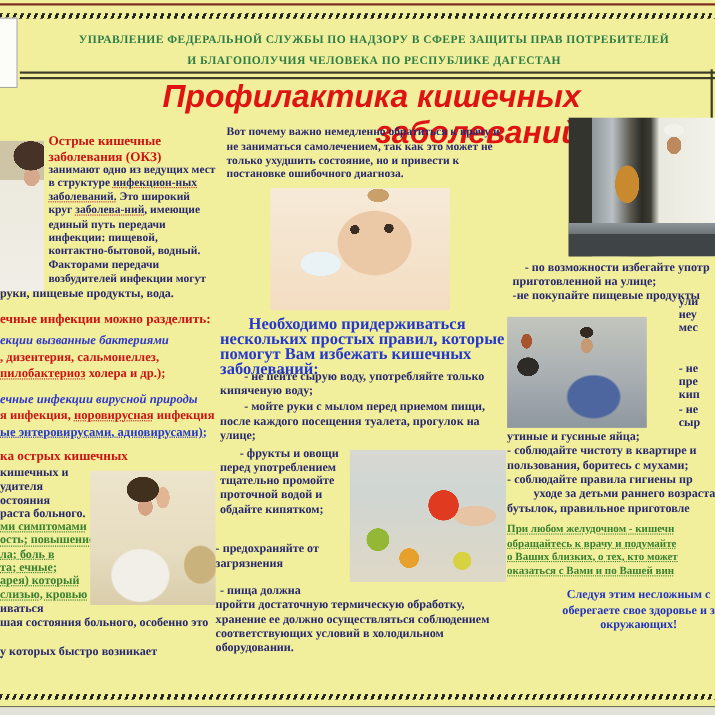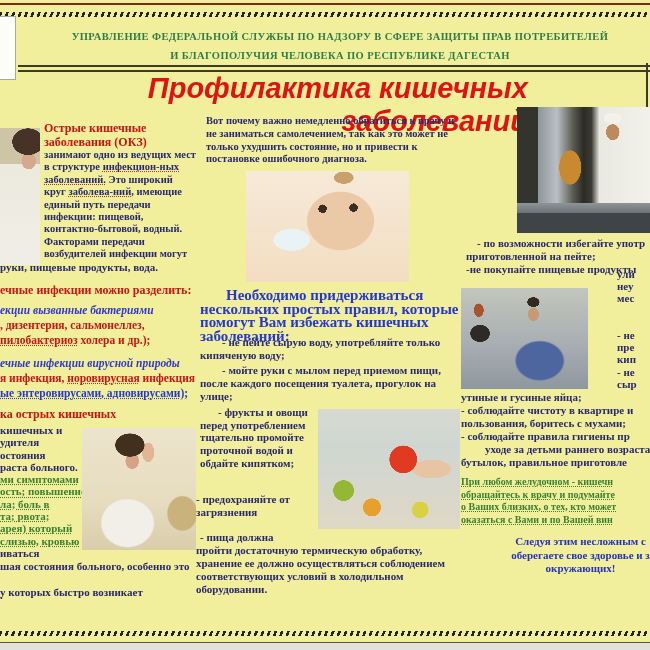--- a/index.html
+++ b/index.html
@@ -132,21 +132,21 @@
   <div class="t red s12 nw" style="left:0;top:408px;">ка острых кишечных</div>
 
   <div class="t frag-col">
     <div class="navy">кишечных и</div>
     <div class="navy">удителя</div>
     <div class="navy">остояния</div>
     <div class="navy">раста больного.</div>
     <div class="green u-green">ми симптомами</div>
     <div class="green u-green">ость; повышение</div>
     <div class="green u-green">ла; боль в</div>
-    <div class="green u-green">та; рвота;</div>
+    <div class="green u-green">та; ечные;</div>
     <div class="green u-green">арея) который</div>
     <div class="green u-green">слизью, кровью</div>
     <div class="navy">иваться</div>
   </div>
 
   <div class="photo sick"></div>
 
   <div class="t navy s11 nw" style="left:0;top:560px;">шая состояния больного, особенно это</div>
   <div class="t navy s11 nw" style="left:0;top:574px;margin-top:12px;">у которых быстро возникает</div>
   <div class="t navy s11 nw" style="left:0;top:589px;">.</div>
@@ -159,21 +159,21 @@
   <div class="t navy rule" style="top:364px;">- мойте руки с мылом перед приемом пищи, после каждого посещения туалета, прогулок на улице;</div>
   <div class="t navy rule" style="top:406px;width:120px;text-indent:18px;line-height:12.7px;">- фрукты и овощи  перед употреблением тщательно промойте проточной водой и обдайте кипятком;</div>
   <div class="photo washing"></div>
   <div class="t navy rule" style="top:493px;left:196px;width:130px;text-indent:0;">- предохраняйте от загрязнения</div>
   <div class="t navy s11 nw" style="left:200px;top:531px;">- пища должна</div>
   <div class="t navy rule" style="top:544px;left:196px;width:268px;text-indent:0;">пройти достаточную термическую обработку, хранение ее должно осуществляться соблюдением соответствующих условий в холодильном оборудовании.</div>
 
   <div class="photo chef"></div>
 
   <div class="t navy rcut" style="left:477px;top:237px;">- по возможности избегайте употр</div>
-  <div class="t navy rcut" style="top:250px;left:466px;">приготовленной на пейте;</div>
+  <div class="t navy rcut" style="top:250px;left:466px;">приготовленной на улице;</div>
   <div class="t navy rcut" style="top:263px;left:466px;">-не покупайте пищевые продукты</div>
 
   <div class="t navy cutfrag" style="left:617px;top:268px;">
     <div>ули</div>
     <div>неу</div>
     <div>мес</div>
   </div>
   <div class="t navy cutfrag" style="left:617px;top:329px;">
     <div>- не</div>
     <div>пре</div>

